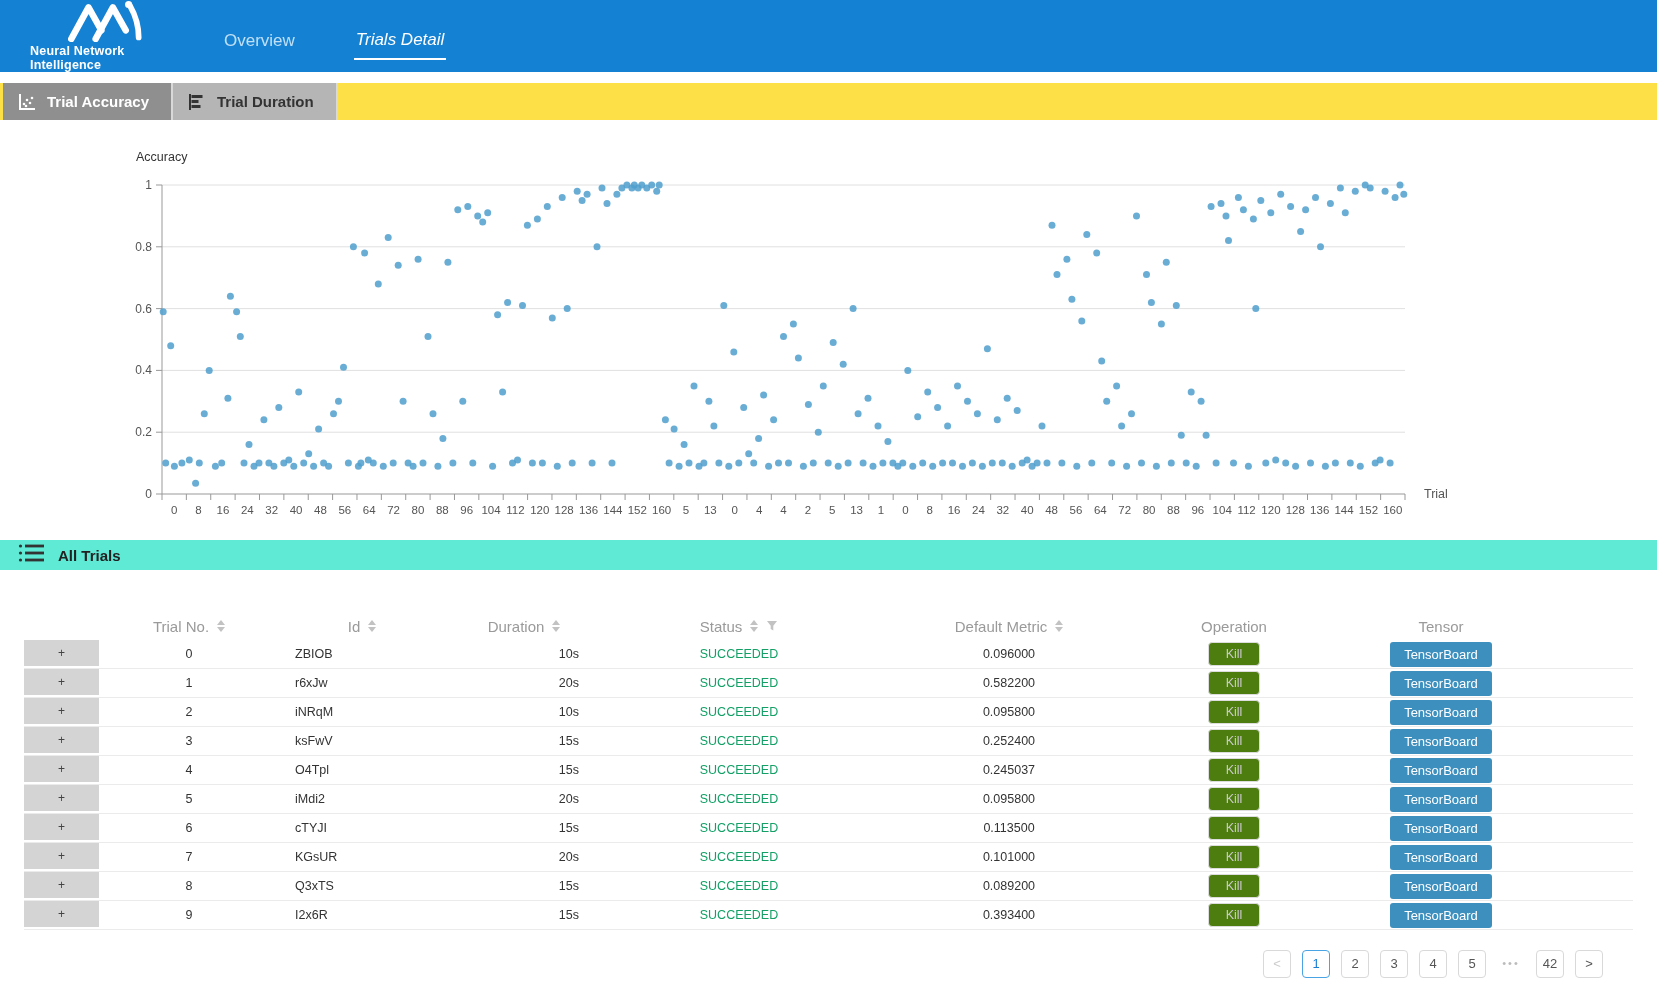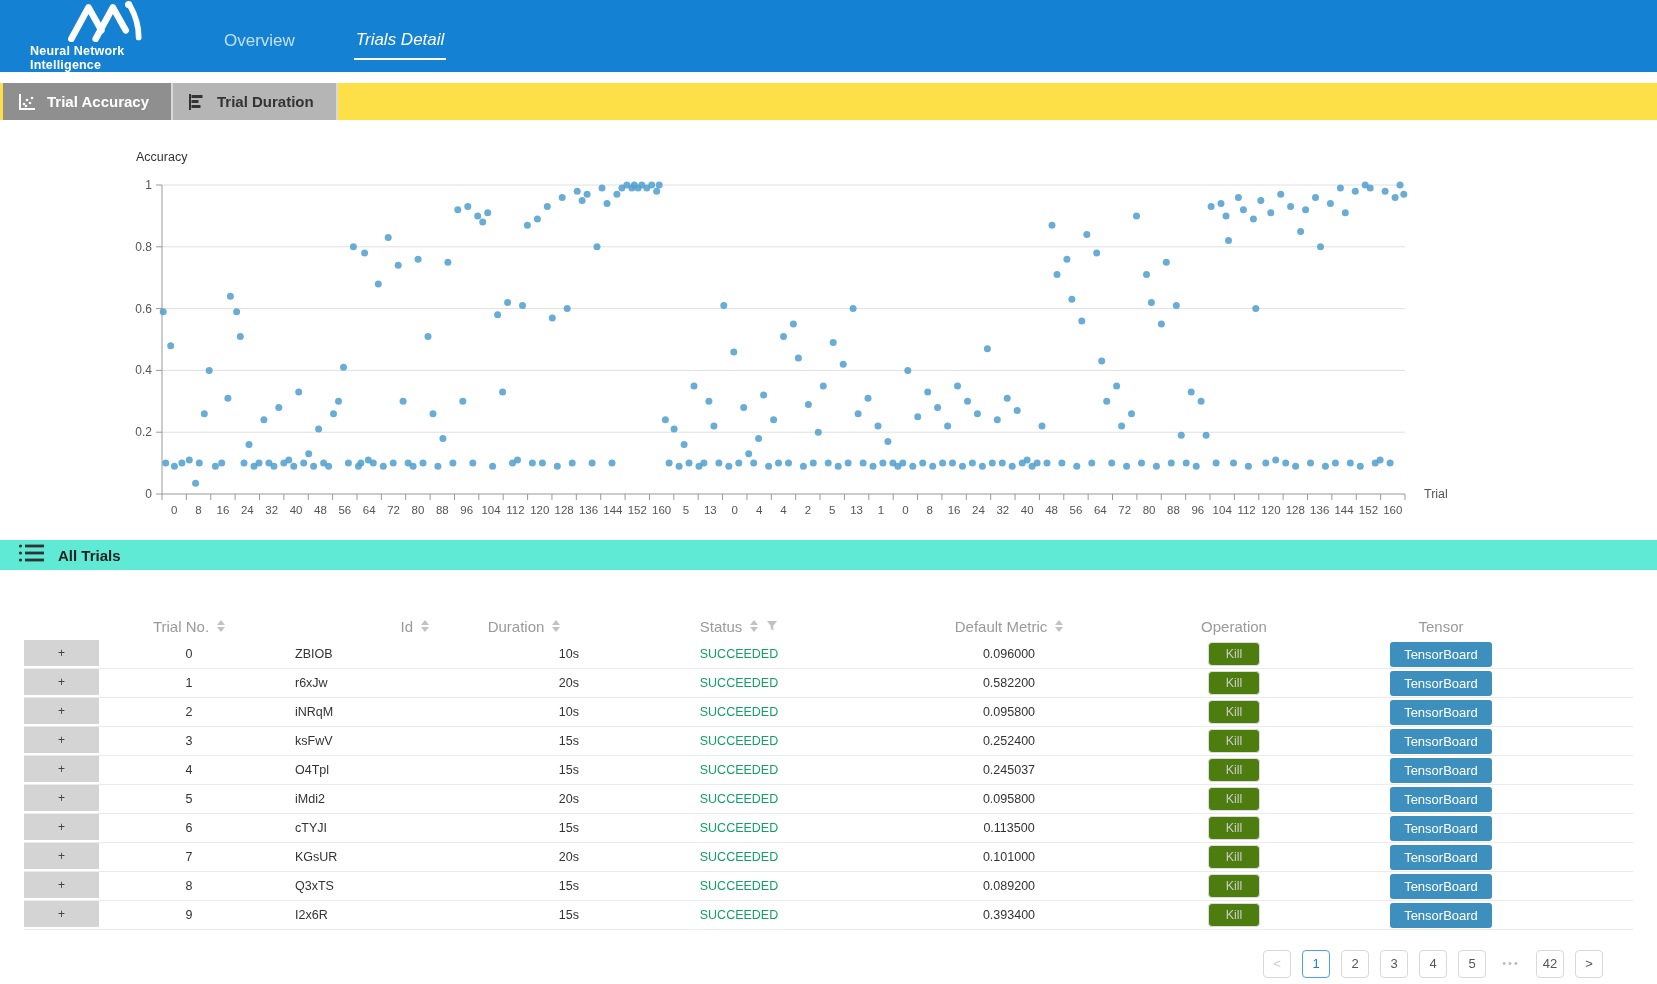--- a/index.html
+++ b/index.html
@@ -37,21 +37,21 @@
   .c-exp    { width:75px;  align-self:stretch; display:flex; align-items:center; justify-content:center; }
   .trow .c-exp { background:#d4d4d4; border-bottom:2px solid #fff; color:#444; font-size:12px; cursor:pointer; }
   .c-no     { width:180px; text-align:center; }
   .c-id     { width:150px; text-align:left; padding-left:16px; }
   .c-dur    { width:190px; text-align:right; padding-right:40px; }
   .c-status { width:240px; text-align:center; }
   .c-metric { width:300px; text-align:center; }
   .c-op     { width:150px; text-align:center; }
   .c-tensor { flex:1; text-align:center; padding-right:60px; }
   .thead .hcell { display:flex; align-items:center; justify-content:center; gap:8px; }
-  .thead .c-id { justify-content:flex-end; }
+  .thead .c-id { justify-content:center; }
   .thead .c-dur { justify-content:center; padding-right:0; }
   .status-succeeded { color:#12a066; }
   .sorter { display:inline-flex; flex-direction:column; gap:2px; }
   .sorter .up   { width:0; height:0; border-left:4px solid transparent; border-right:4px solid transparent; border-bottom:5px solid #c2c2c2; }
   .sorter .down { width:0; height:0; border-left:4px solid transparent; border-right:4px solid transparent; border-top:5px solid #c2c2c2; }
   .btn-kill { display:inline-block; width:52px; height:24px; line-height:22px; border:1px solid #ddd;
               border-radius:4px; background:#4d7c0f; color:#ccc; font-size:12.5px; cursor:not-allowed; }
   .btn-tb   { display:inline-block; width:102px; height:25px; line-height:25px; border:none;
               border-radius:3px; background:#3d8fbe; color:#fff; font-size:13px; cursor:pointer; }
 

